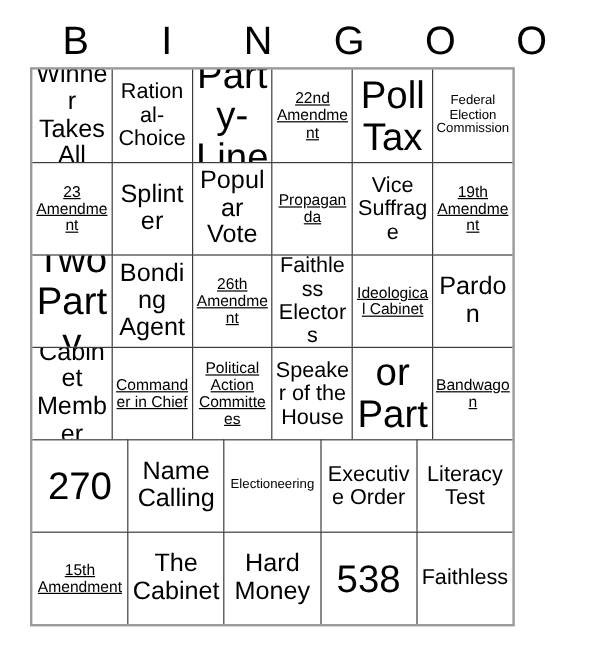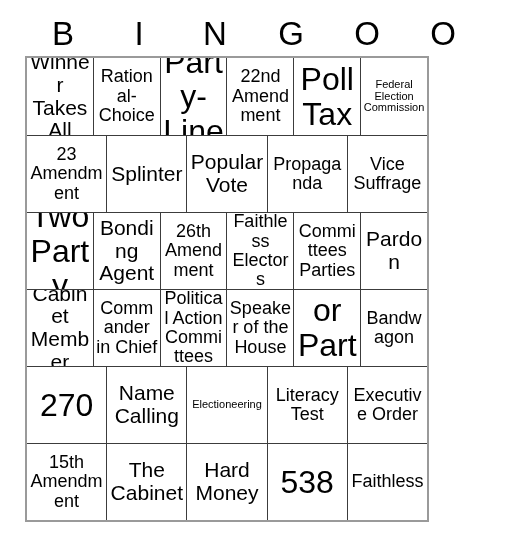--- a/index.html
+++ b/index.html
@@ -71,21 +71,21 @@
   .cell span {
     display: block;
     width: 100%;
     line-height: 1.08;
     word-wrap: break-word;
   }
   
   .fs-xl span { font-size: 32px; }
   .fs-lg span { font-size: 21px; }
   .fs-md span { font-size: 18px; }
-  .fs-sm span { font-size: 18px; }
+  .fs-sm span { font-size: 13px; text-decoration: underline; }
   .fs-xs span { font-size: 11px; }
 </style>
 </head>
 <body>
 
 <div class="card">
   <div class="header-row">
     <div class="header-cell">B</div>
     <div class="header-cell">I</div>
     <div class="header-cell">N</div>
@@ -126,37 +126,40 @@
         </div>
       <div class="cell fs-lg">
           <span>Popular Vote</span>
         </div>
       <div class="cell fs-sm">
           <span>Propaganda</span>
         </div>
       <div class="cell fs-md">
           <span>Vice Suffrage</span>
         </div>
+      <div class="cell fs-sm">
+          <span>19th Amendment</span>
+        </div>
     </div>
 
     <div class="row">
       <div class="cell fs-xl">
           <span>Two Party</span>
         </div>
       <div class="cell fs-lg">
           <span>Bonding Agent</span>
         </div>
       <div class="cell fs-sm">
           <span>26th Amendment</span>
         </div>
       <div class="cell fs-md">
           <span>Faithless Electors</span>
         </div>
       <div class="cell fs-sm">
-          <span>Committees Parties</span>
+          <span>Ideological Cabinet</span>
         </div>
       <div class="cell fs-lg">
           <span>Pardon</span>
         </div>
     </div>
 
     <div class="row">
       <div class="cell fs-lg">
           <span>Cabinet Member</span>
         </div>
@@ -181,24 +184,24 @@
       <div class="cell fs-xl">
           <span>270</span>
         </div>
       <div class="cell fs-lg">
           <span>Name Calling</span>
         </div>
       <div class="cell fs-xs">
           <span>Electioneering</span>
         </div>
       <div class="cell fs-md">
+          <span>Executive Order</span>
+        </div>
+      <div class="cell fs-md">
           <span>Literacy Test</span>
-        </div>
-      <div class="cell fs-md">
-          <span>Executive Order</span>
         </div>
     </div>
 
     <div class="row">
       <div class="cell fs-sm">
           <span>15th Amendment</span>
         </div>
       <div class="cell fs-lg">
           <span>The Cabinet</span>
         </div>

